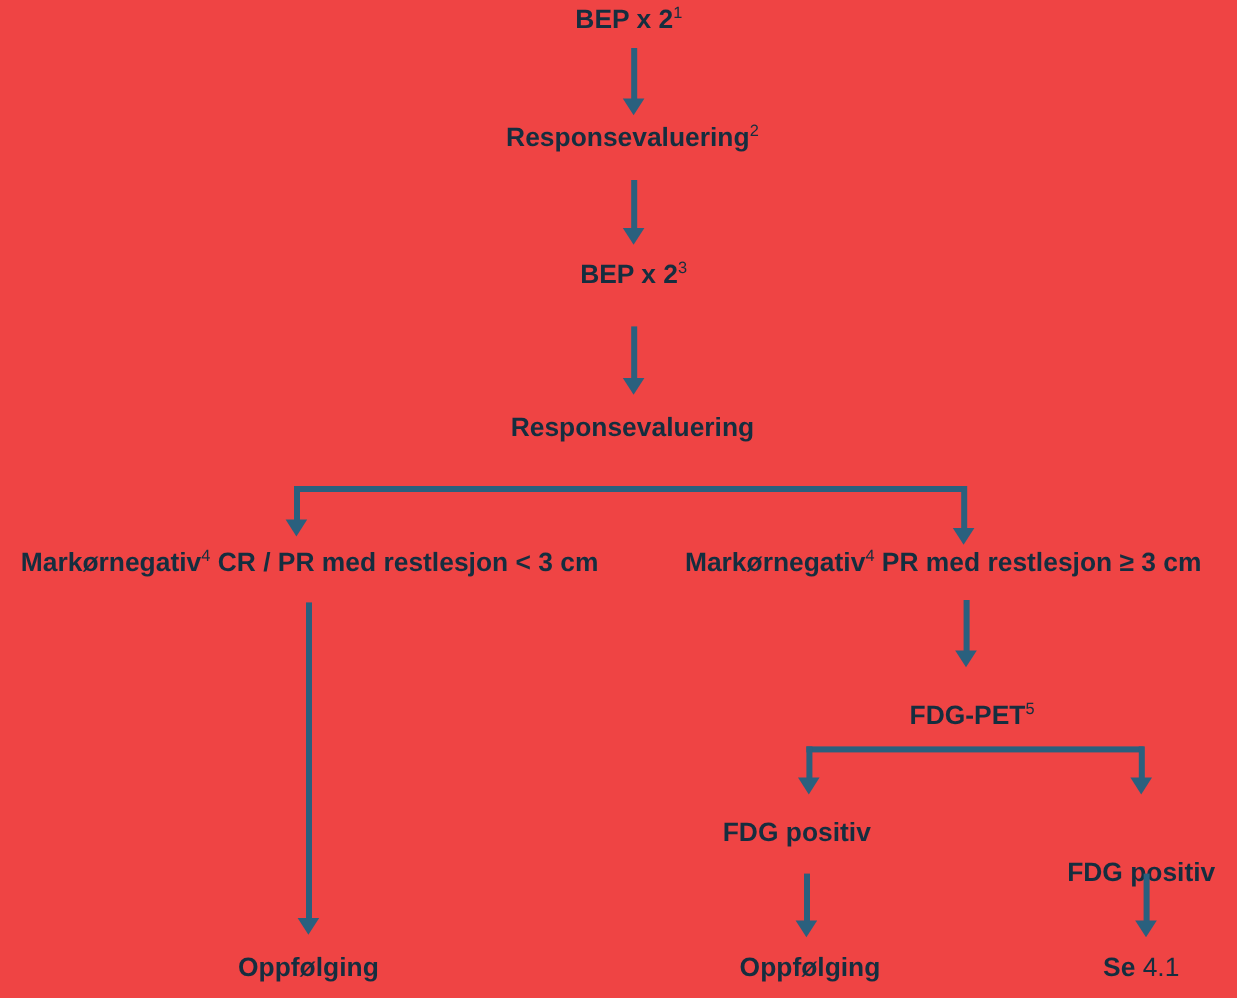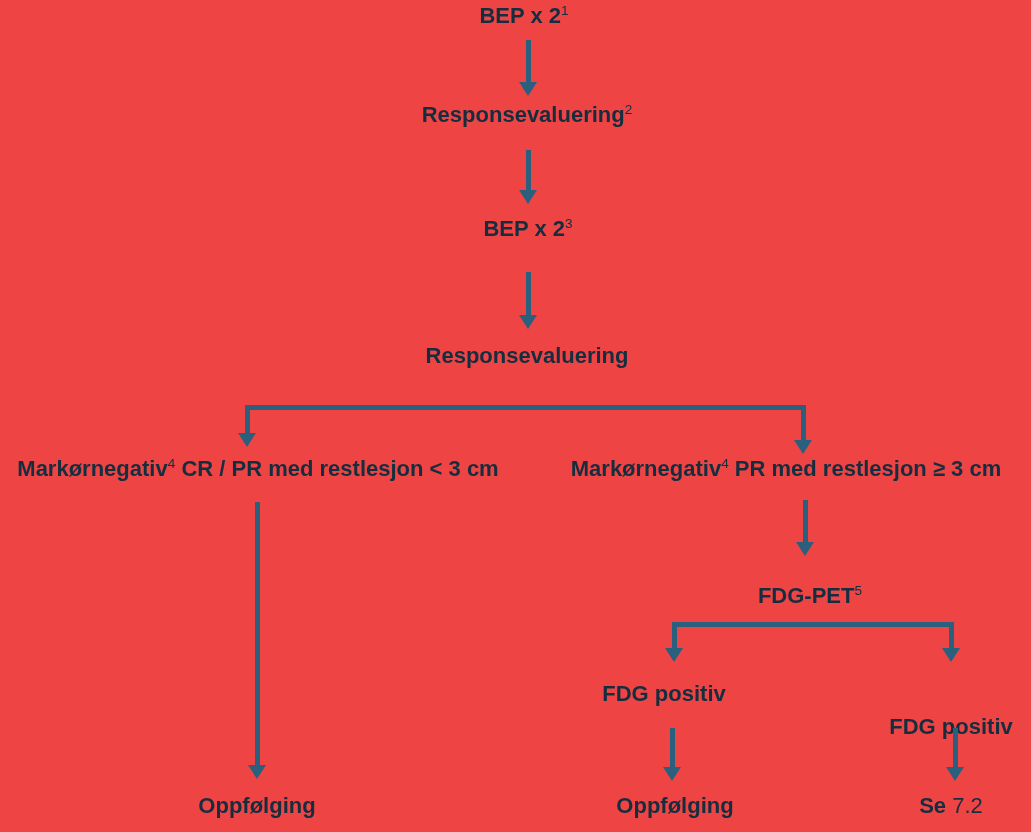--- a/index.html
+++ b/index.html
@@ -102,15 +102,15 @@
 
   <div class="node" style="left:951px; top:714px;"><span>FDG positiv</span></div>
 
   <div class="varrow" style="left:672px; top:728px; height:40px;"></div>
   <div class="varrow" style="left:955px; top:728px; height:40px;"></div>
 
   <div class="node" style="left:257px; top:793px;"><span>Oppfølging</span></div>
 
   <div class="node" style="left:675px; top:793px;"><span>Oppfølging</span></div>
 
-  <div class="node" style="left:951px; top:793px;"><span>Se</span><span class="ref-normal"> 7.2</span></div>
+  <div class="node" style="left:951px; top:793px;"><span>Se</span><span class="ref-normal"> 4.1</span></div>
 
 </div>
 
 </body></html>

